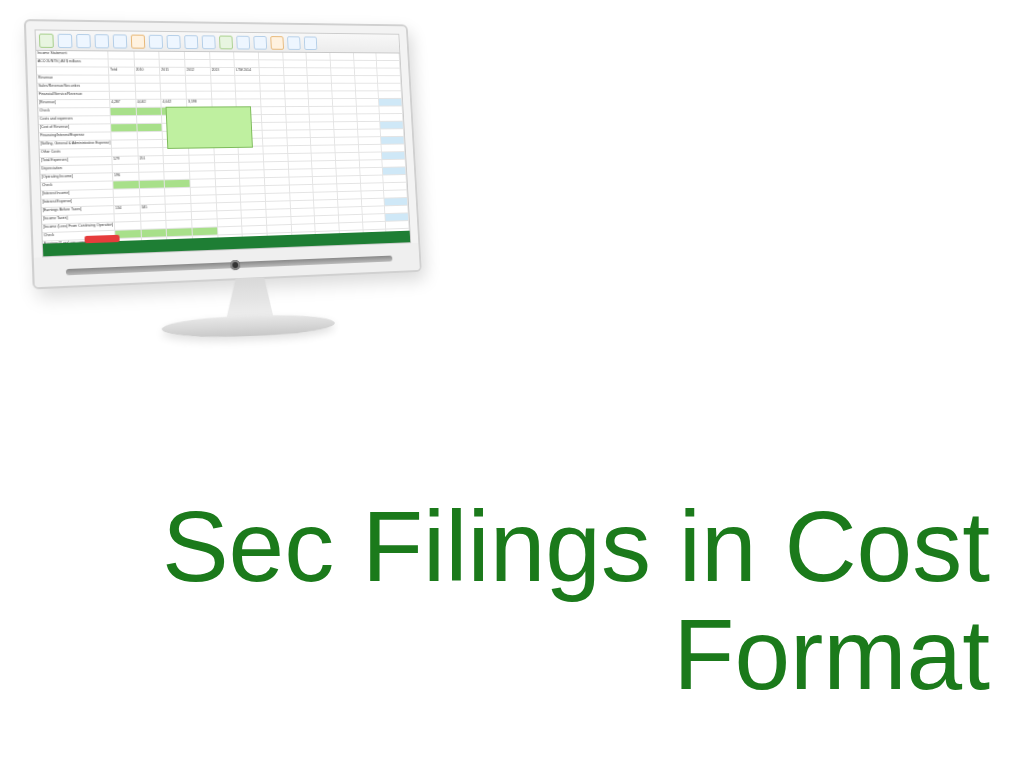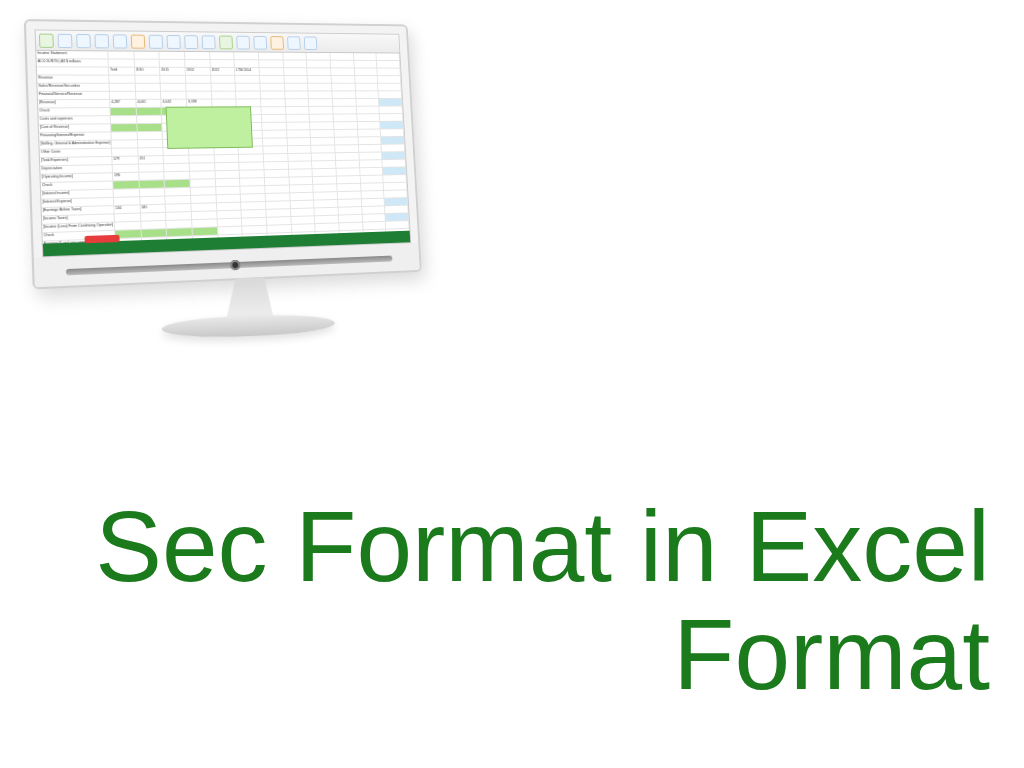--- a/index.html
+++ b/index.html
@@ -497,15 +497,15 @@
       <div class="vent"></div>
       <div class="vent r"></div>
       <div class="cam"></div>
     </div>
   </div>
   <div class="stand-neck"></div>
   <div class="stand-base"></div>
 </div>
 
 <div class="headline">
-  <div>Sec Format in Excel</div>
+  <div>Sec Filings in Cost</div>
   <div>Format</div>
 </div>
 
 </body></html>

